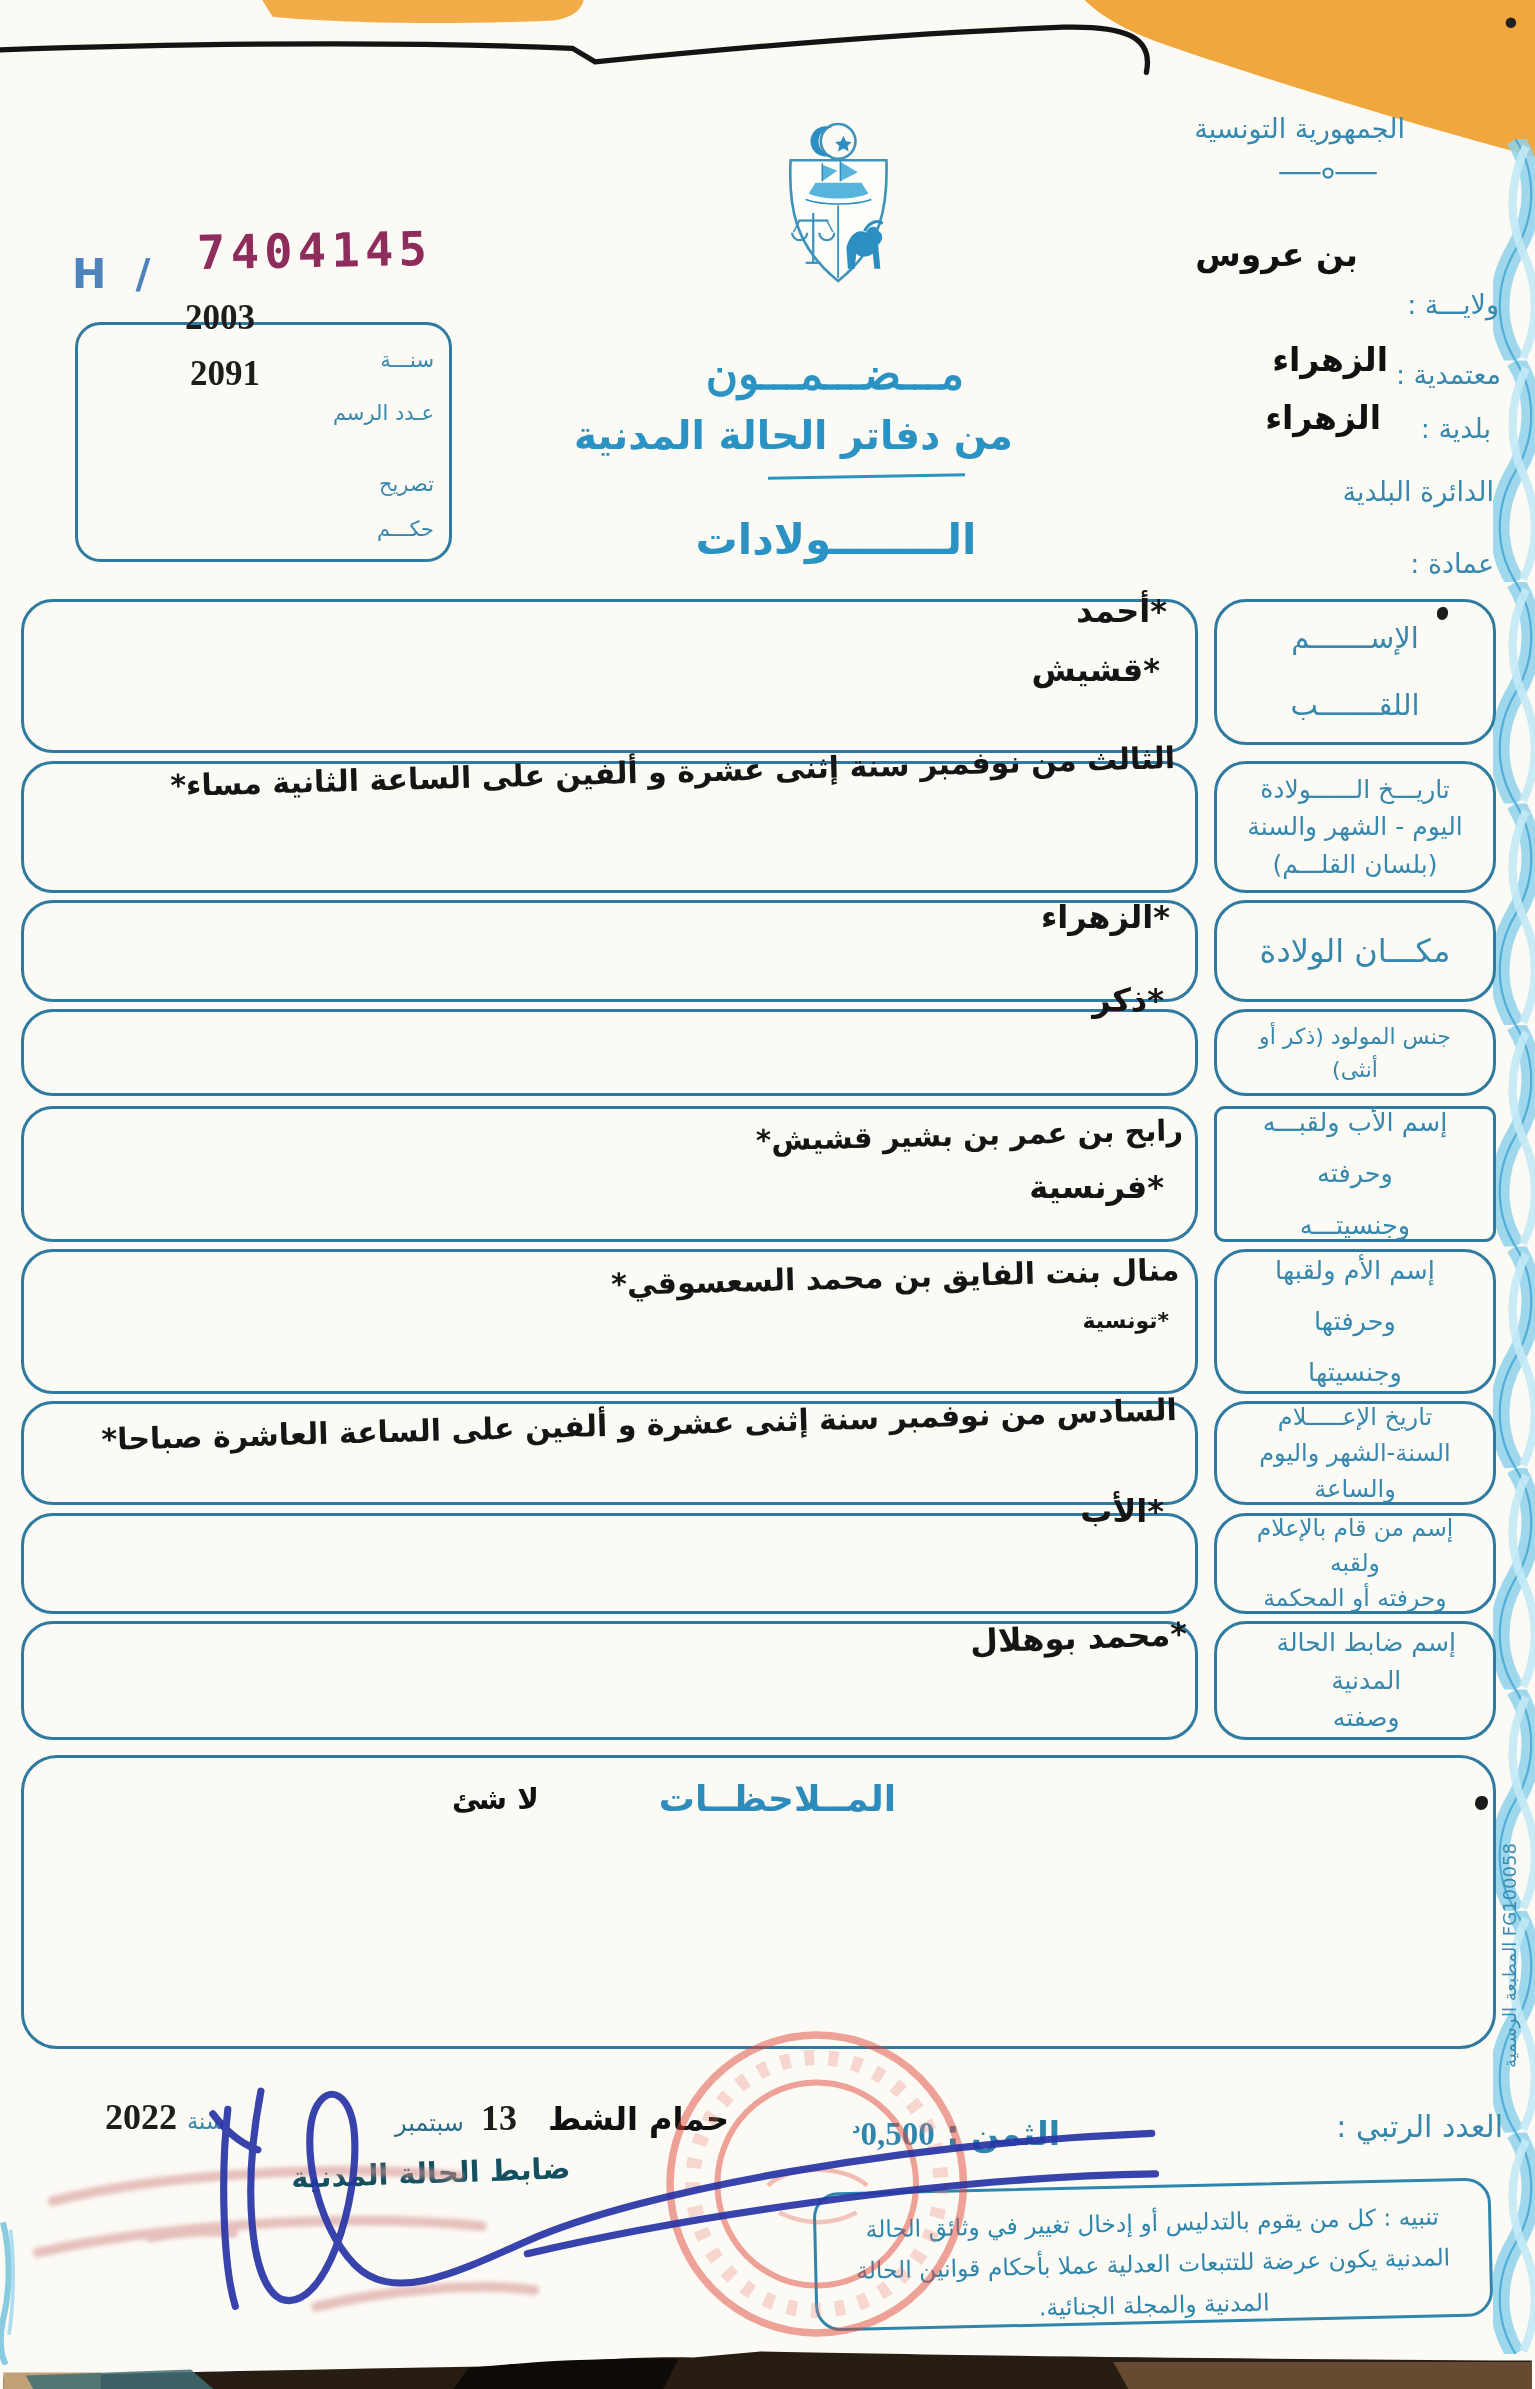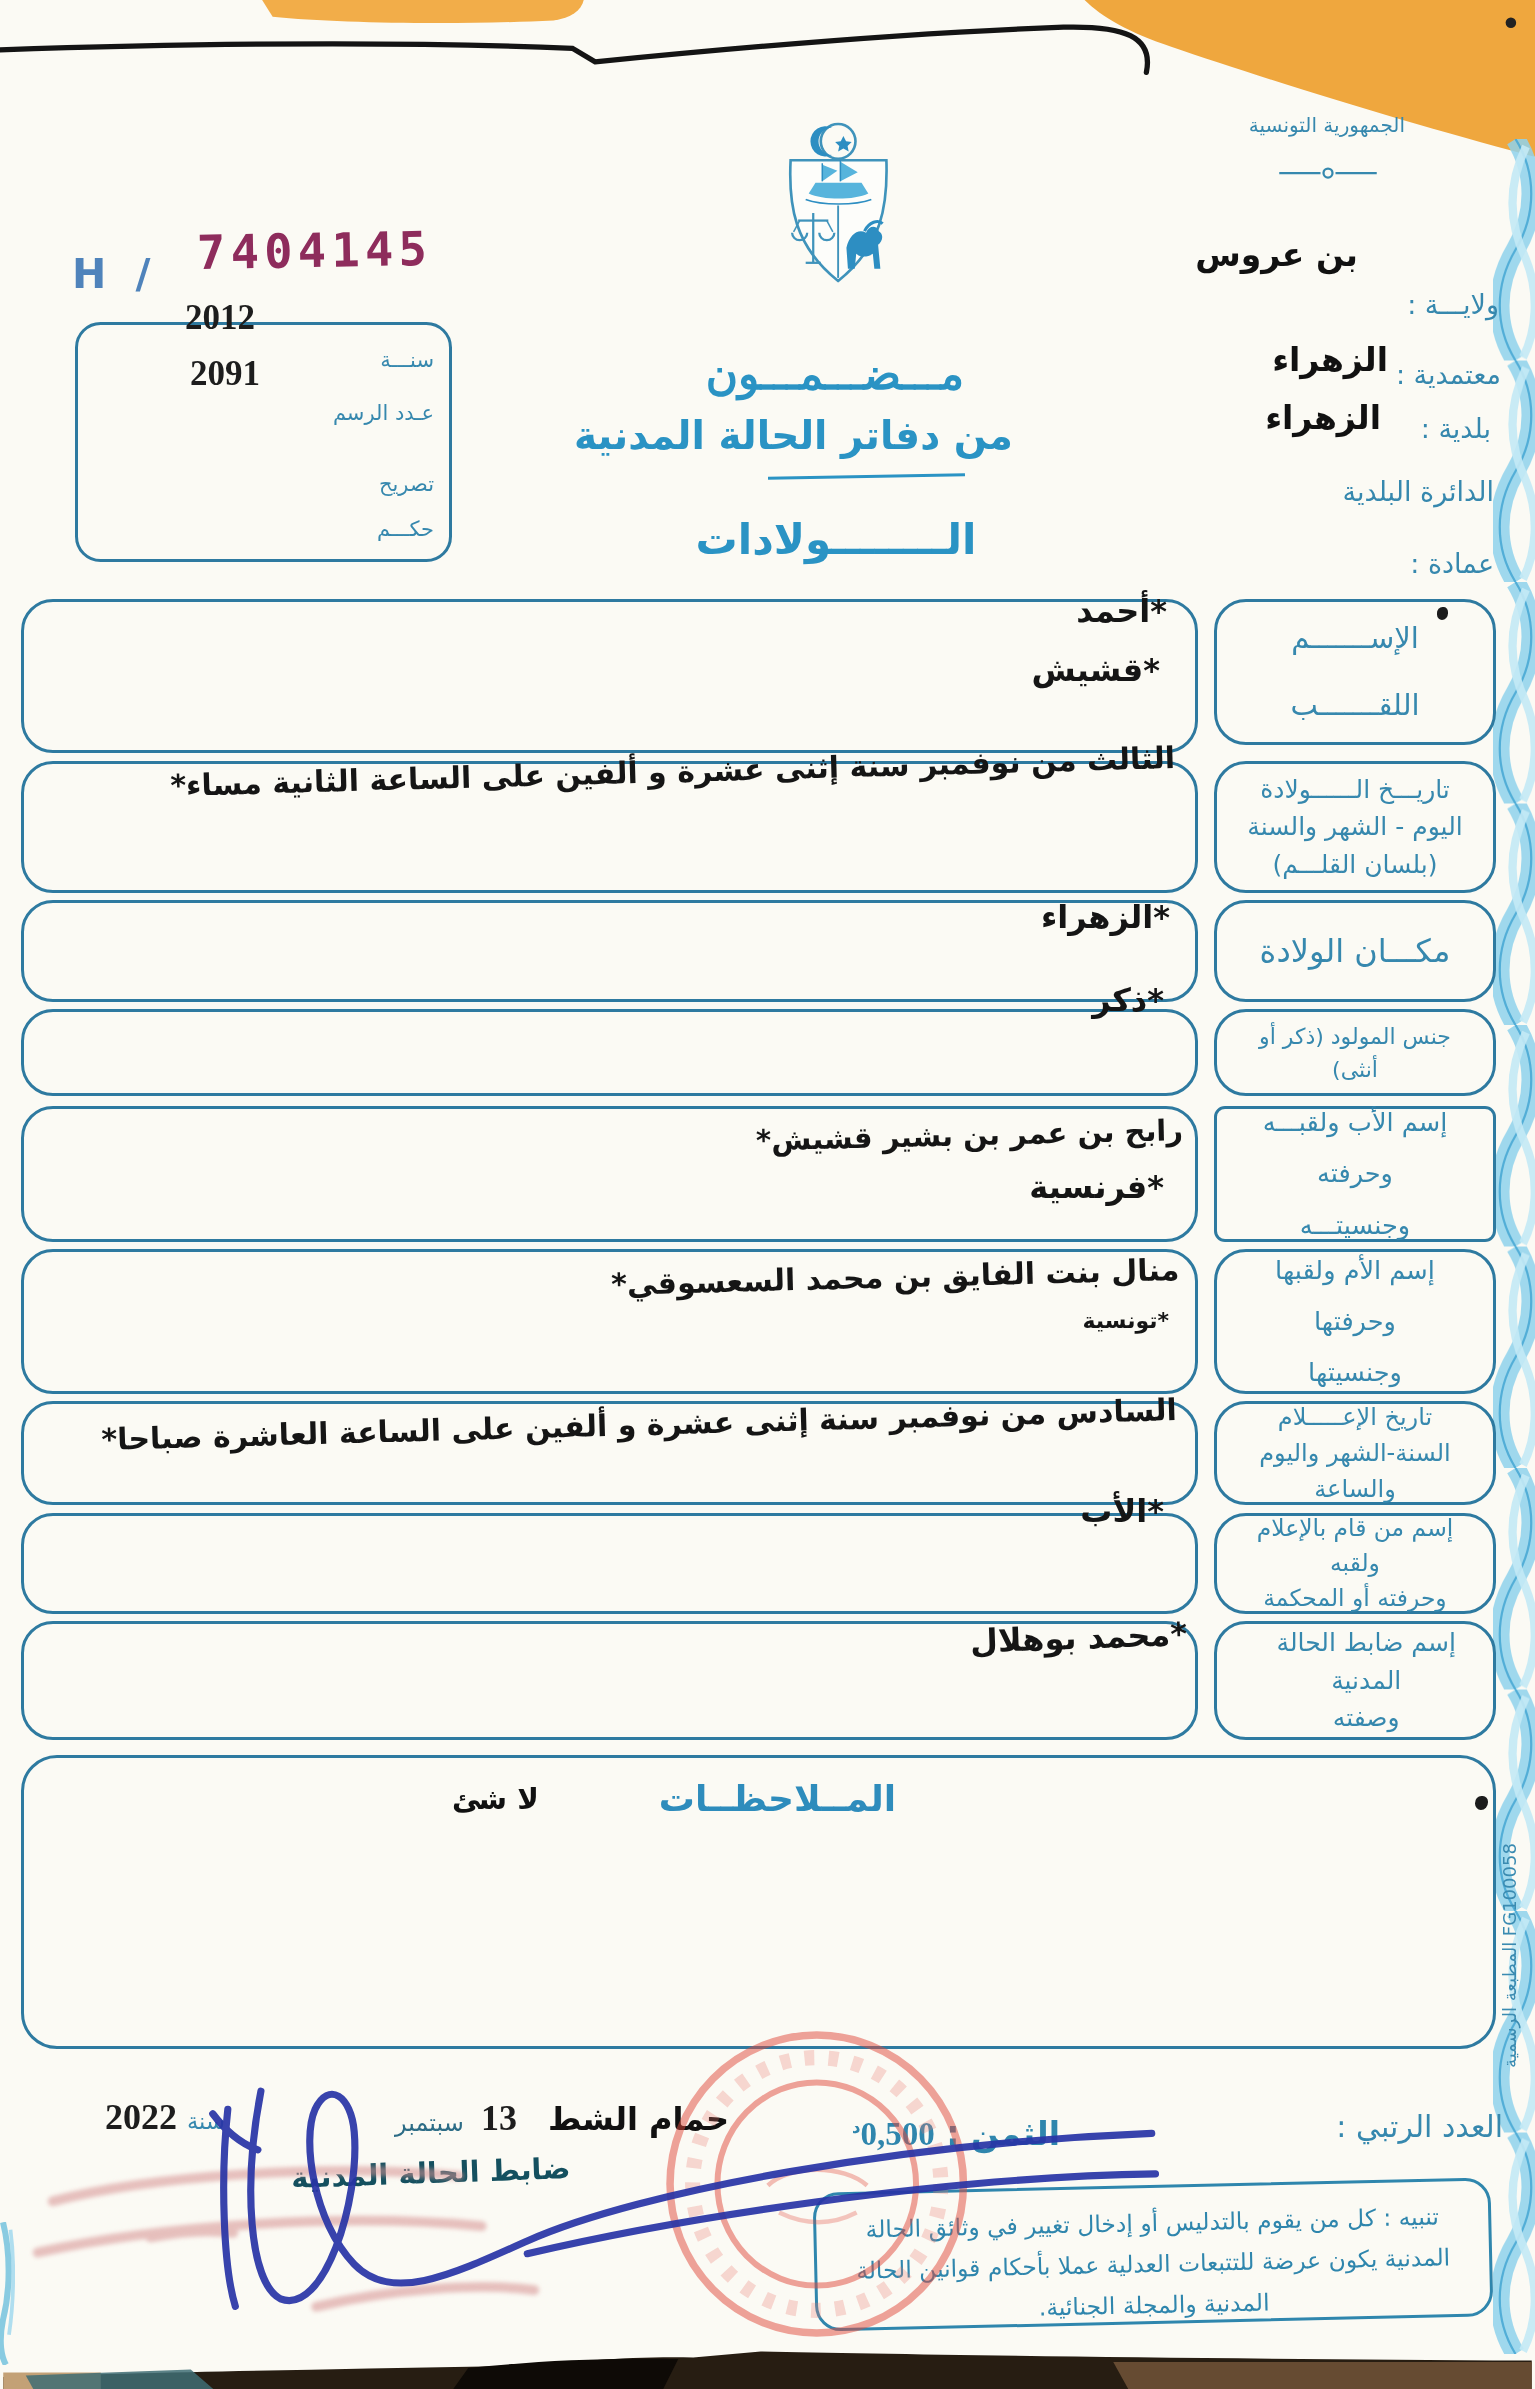--- a/index.html
+++ b/index.html
@@ -55,42 +55,42 @@
   </svg>
 
   <svg class="abs" style="left:0;top:2222px;" width="15" height="143" viewBox="0 0 20 190">
     <path d="M4,0 C14,40 14,90 4,130 C-2,160 2,180 8,190" fill="none" stroke="#58b7d8" stroke-width="8" opacity="0.7"></path>
     <path d="M14,10 C20,55 18,110 12,150" fill="none" stroke="#8fd2ec" stroke-width="5" opacity="0.7"></path>
   </svg>
 
   <div class="abs" style="left:72px;top:250px;font-size:41px;font-weight:bold;color:#4f83bb;letter-spacing:7.5px;">H /</div>
   <div class="abs" style="left:197px;top:223px;font-size:47px;font-weight:bold;color:#8e2c5c;font-family:'DejaVu Sans Mono',monospace;letter-spacing:5.3px;transform:rotate(-1deg);">7404145</div>
 
-  <div class="hand" style="right:130px;top:113px;font-size:20px;margin-left:11px;">الجمهورية التونسية</div>
+  <div class="hand" style="right:130px;top:113px;font-size:27px;margin-left:11px;">الجمهورية التونسية</div>
   <svg class="abs" style="right:158px;top:167px;" width="98" height="12" viewBox="0 0 130 16">
     <line x1="0" y1="8" x2="55" y2="8" stroke="#3688ae" stroke-width="3"></line>
     <circle cx="65" cy="8" r="6" fill="none" stroke="#3688ae" stroke-width="3"></circle>
     <line x1="75" y1="8" x2="130" y2="8" stroke="#3688ae" stroke-width="3"></line>
   </svg>
 
   <div class="blackbold" style="right:177px;top:235px;font-size:33px;">بن عروس</div>
   <div class="hand" style="right:36px;top:289px;font-size:27px;">ولايـــة :</div>
   <div class="blackbold" style="right:147px;top:340px;font-size:33px;">الزهراء</div>
   <div class="hand" style="right:34px;top:359px;font-size:27px;">معتمدية :</div>
   <div class="blackbold" style="right:154px;top:398px;font-size:33px;">الزهراء</div>
   <div class="hand" style="right:44px;top:413px;font-size:27px;">بلدية :</div>
   <div class="hand" style="right:41px;top:476px;font-size:27px;">الدائرة البلدية</div>
   <div class="hand" style="right:41px;top:548px;font-size:27px;">عمادة :</div>
 
   <div class="box" style="left:75px;top:322px;width:377px;height:240px;border-radius:25.6px;"></div>
   <div class="hand" style="right:1101px;top:348px;font-size:21px;">سنـــة</div>
   <div class="hand" style="right:1101px;top:401px;font-size:21px;">عـدد الرسم</div>
   <div class="hand" style="right:1101px;top:472px;font-size:21px;">تصريح</div>
   <div class="hand" style="right:1101px;top:517px;font-size:21px;">حكـــم</div>
-  <div class="serifnum" style="left:185px;top:298px;font-size:35px;">2012</div>
+  <div class="serifnum" style="left:185px;top:298px;font-size:35px;">2003</div>
   <div class="serifnum" style="left:190px;top:354px;font-size:35px;">2091</div>
 
   <svg class="abs" style="left:780px;top:121px;" width="117" height="175" viewBox="0 0 155 232">
     <circle cx="77" cy="27" r="23" fill="none" stroke="#3f93bb" stroke-width="3.5"></circle>
     <path d="M69,9 A20,20 0 1,0 69,45 A15,15 0 1,1 69,9" fill="#2d8ec2"></path>
     <path d="M84,20 l3.5,7 7.5,1 -5.5,5 1.5,7.5 -7-4 -7,4 1.5,-7.5 -5.5,-5 7.5,-1 Z" fill="#2d8ec2"></path>
     <path d="M14,52 L141,52 C143,112 135,166 77,212 C19,166 11,112 14,52 Z" fill="#fdfdfa" stroke="#3f93bb" stroke-width="3.5"></path>
 
     <path d="M38,96 C56,105 99,105 117,96 L108,82 L47,82 Z" fill="#57b4dc"></path>
     <path d="M56,80 L56,58 L76,66 Z" fill="#57b4dc"></path>

